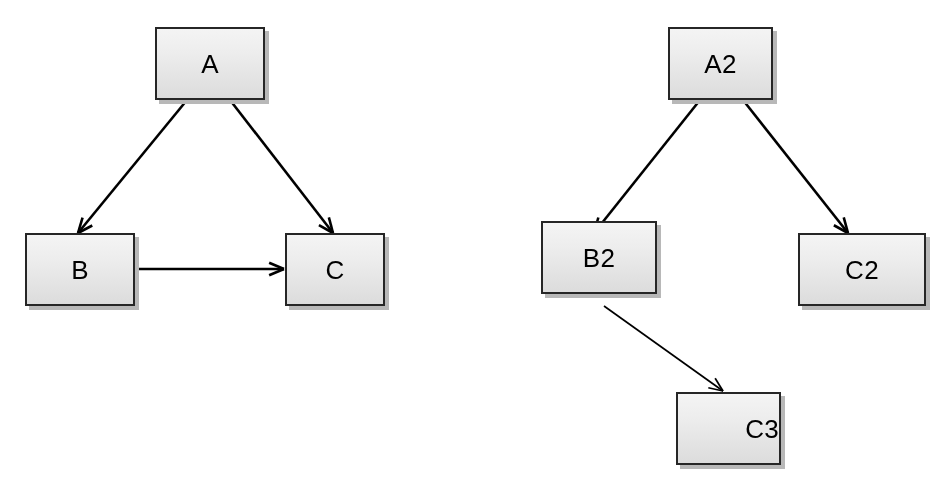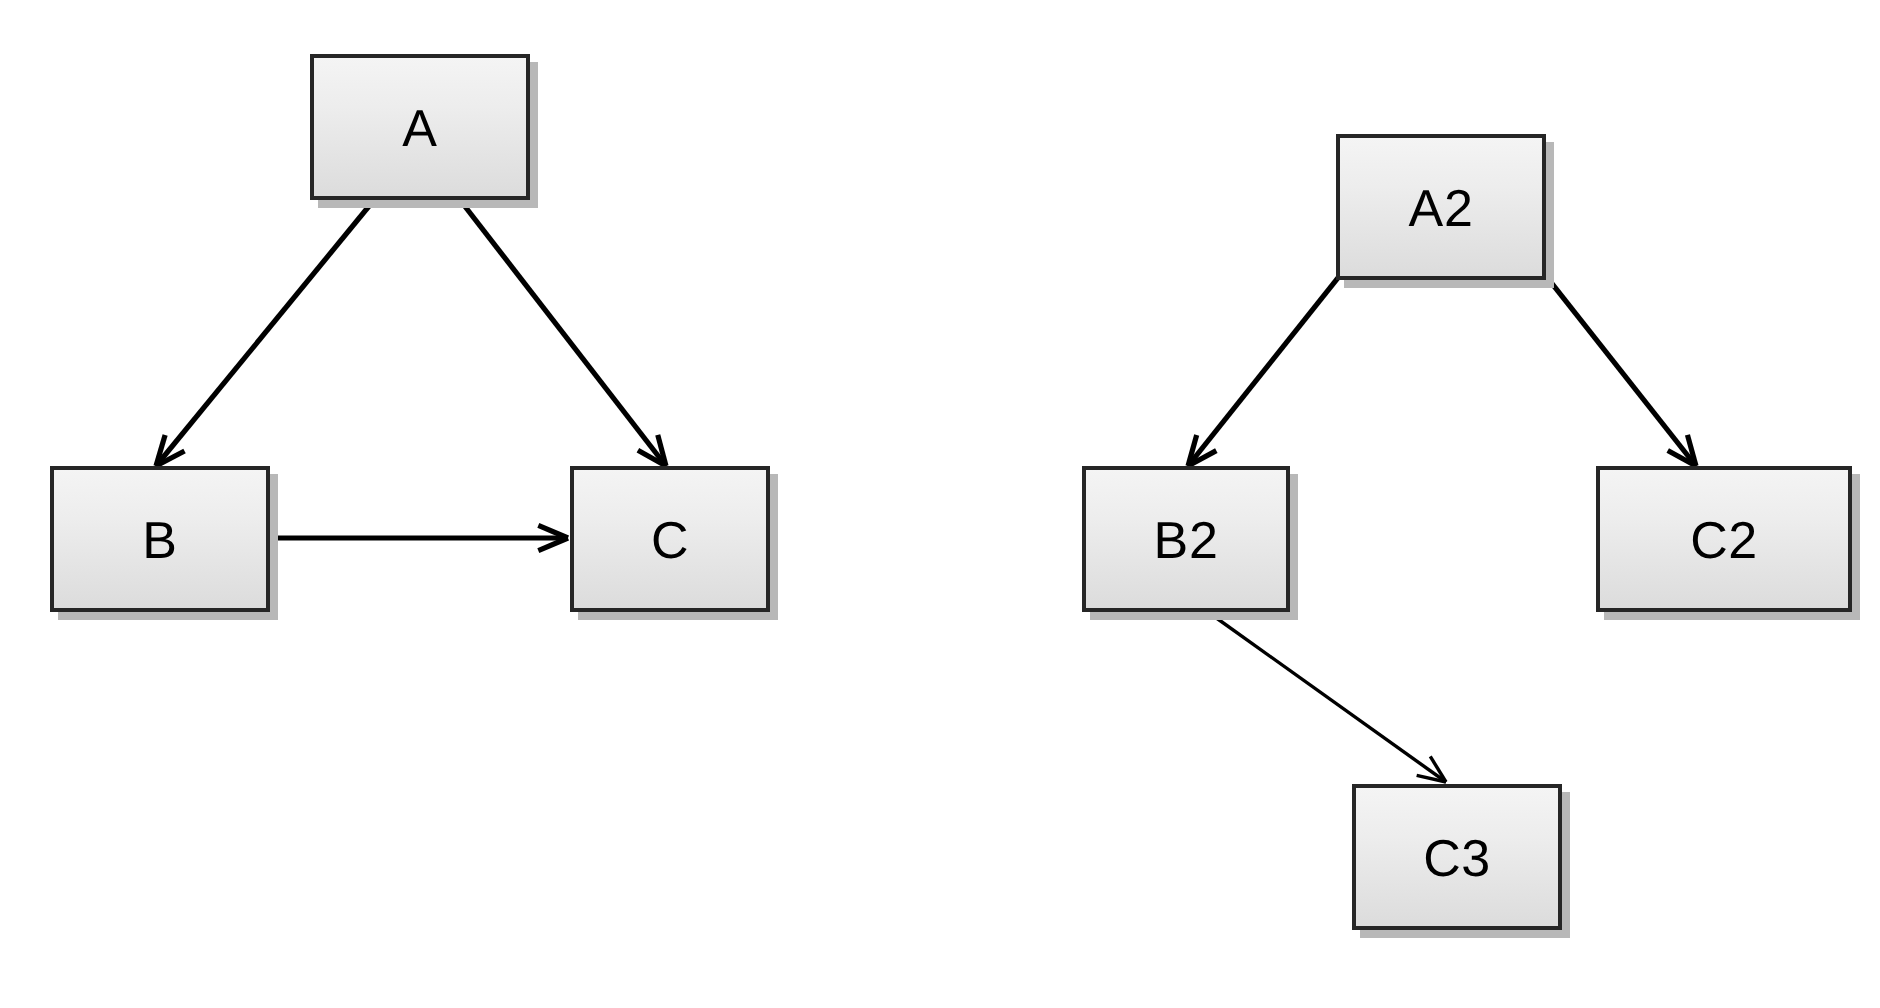--- a/index.html
+++ b/index.html
@@ -101,27 +101,27 @@
   <div id="node-layer">
       <div class="node" style="left: 155px; top: 27px; width: 110px; height: 73px;">
         <span class="node-label">A</span>
       </div>
       <div class="node" style="left: 25px; top: 233px; width: 110px; height: 73px;">
         <span class="node-label">B</span>
       </div>
       <div class="node" style="left: 285px; top: 233px; width: 100px; height: 73px;">
         <span class="node-label">C</span>
       </div>
-      <div class="node" style="left: 668px; top: 27px; width: 105px; height: 73px; margin-top: 40px;">
+      <div class="node" style="left: 668px; top: 27px; width: 105px; height: 73px;">
         <span class="node-label">A2</span>
       </div>
-      <div class="node" style="left: 541px; top: 233px; width: 104px; height: 73px;">
+      <div class="node" style="left: 541px; top: 221px; width: 116px; height: 73px;">
         <span class="node-label">B2</span>
       </div>
       <div class="node" style="left: 798px; top: 233px; width: 128px; height: 73px;">
         <span class="node-label">C2</span>
       </div>
-      <div class="node" style="left: 676px; top: 392px; width: 105px; height: 73px;">
+      <div class="node" style="left: 676px; top: 392px; width: 105px; height: 73px; justify-content: flex-end;">
         <span class="node-label">C3</span>
       </div>
     </div>
 
 </div>
 
 </body></html>

